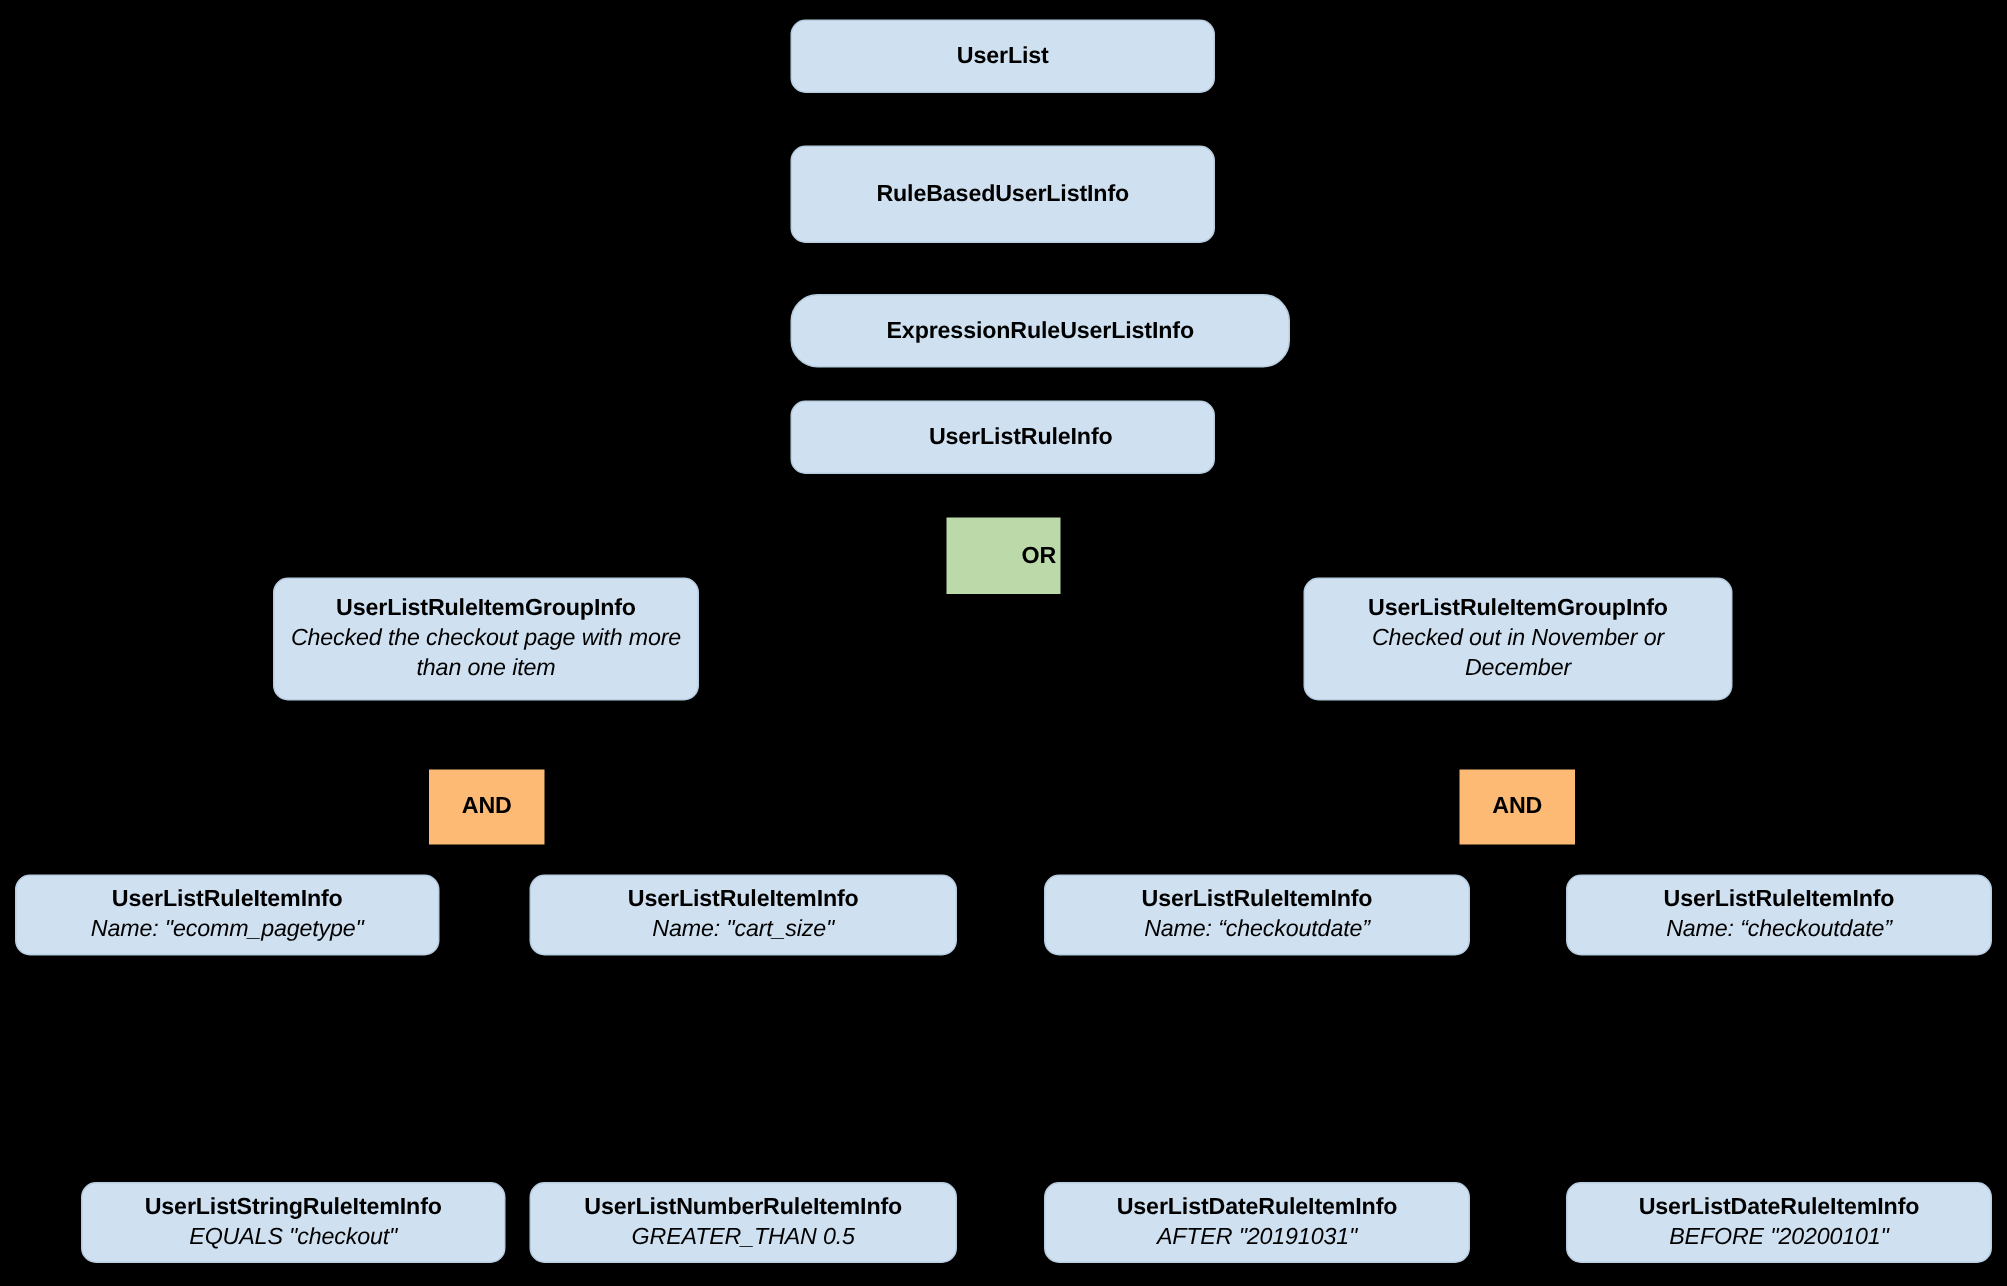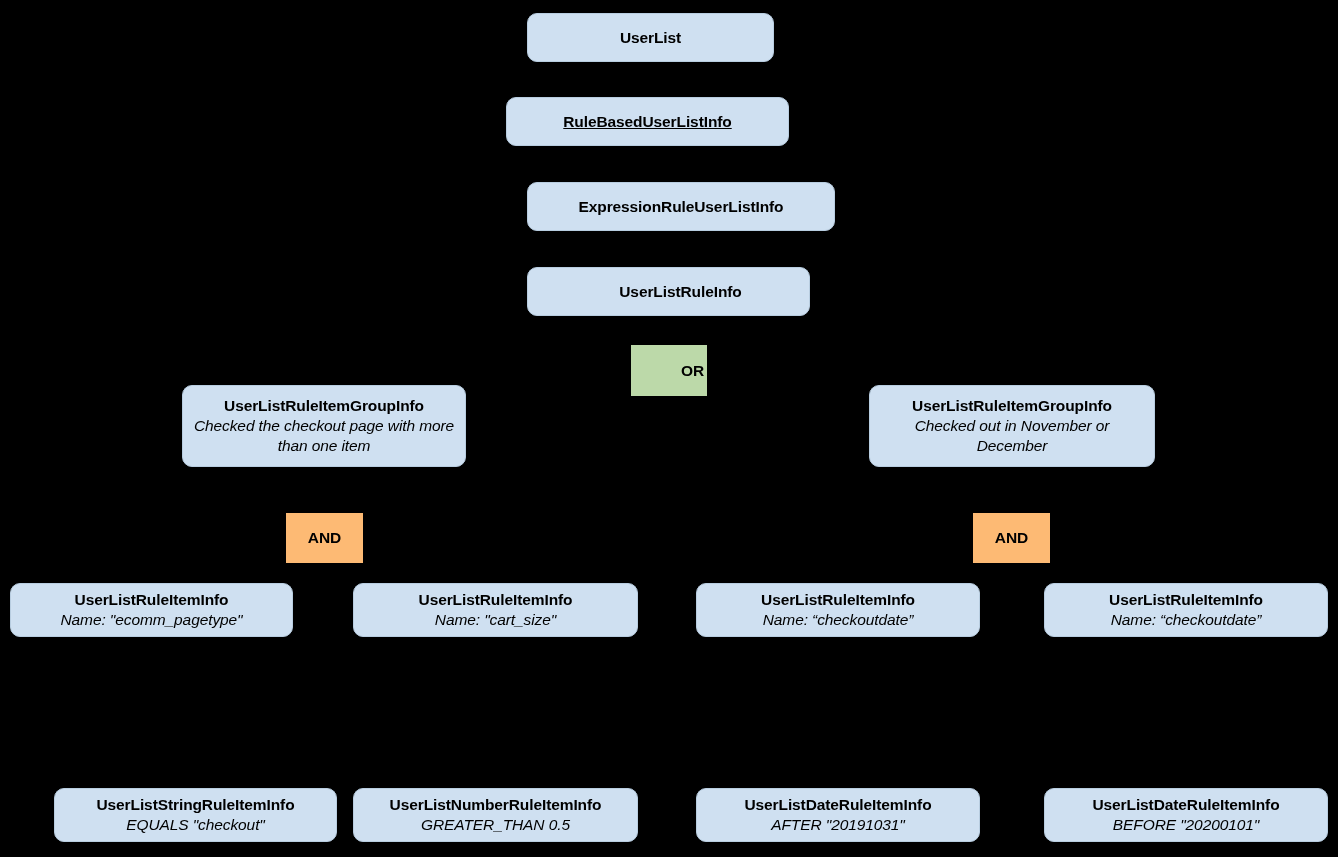--- a/index.html
+++ b/index.html
@@ -95,27 +95,27 @@
       <polygon points="1177,572 1195,572 1186,587" fill="#000000"></polygon>
       <path d="M 151.5 637 L 151.5 712.5 L 151.5 712.5 L 151.5 788" fill="none" stroke="#000000" stroke-width="2"></path>
       <polygon points="142.5,777 160.5,777 151.5,792" fill="#000000"></polygon>
       <path d="M 495.5 637 L 495.5 712.5 L 495.5 712.5 L 495.5 788" fill="none" stroke="#000000" stroke-width="2"></path>
       <polygon points="486.5,777 504.5,777 495.5,792" fill="#000000"></polygon>
       <path d="M 838 637 L 838 712.5 L 838 712.5 L 838 788" fill="none" stroke="#000000" stroke-width="2"></path>
       <polygon points="829,777 847,777 838,792" fill="#000000"></polygon>
       <path d="M 1186 637 L 1186 712.5 L 1186 712.5 L 1186 788" fill="none" stroke="#000000" stroke-width="2"></path>
       <polygon points="1177,777 1195,777 1186,792" fill="#000000"></polygon>
     </svg>
-<div class="node rounded" style="left: 527px; top: 13px; width: 247px; height: 49px; justify-content: center;">
+<div class="node rounded" style="left: 527px; top: 13px; width: 283px; height: 49px; justify-content: center;">
       <div class="title">UserList</div>
     </div>
-    <div class="node rounded" style="left: 506px; top: 97px; width: 283px; height: 49px; text-decoration: underline;">
+    <div class="node rounded" style="left: 527px; top: 97px; width: 283px; height: 65px;">
       <div class="title">RuleBasedUserListInfo</div>
     </div>
-    <div class="node rounded" style="left: 527px; top: 182px; width: 308px; height: 49px;">
+    <div class="node rounded" style="left: 527px; top: 196px; width: 333px; height: 49px; border-radius: 18px;">
       <div class="title">ExpressionRuleUserListInfo</div>
     </div>
     <div class="node rounded" style="left: 527px; top: 267px; width: 283px; height: 49px; padding-left: 24px;">
       <div class="title">UserListRuleInfo</div>
     </div>
     <div class="node square op op-or" style="left: 631px; top: 345px; width: 76px; height: 51px;">
       <div class="title">OR</div>
     </div>
     <div class="node rounded" style="left: 182px; top: 385px; width: 284px; height: 82px;">
       <div class="title">UserListRuleItemGroupInfo</div>

